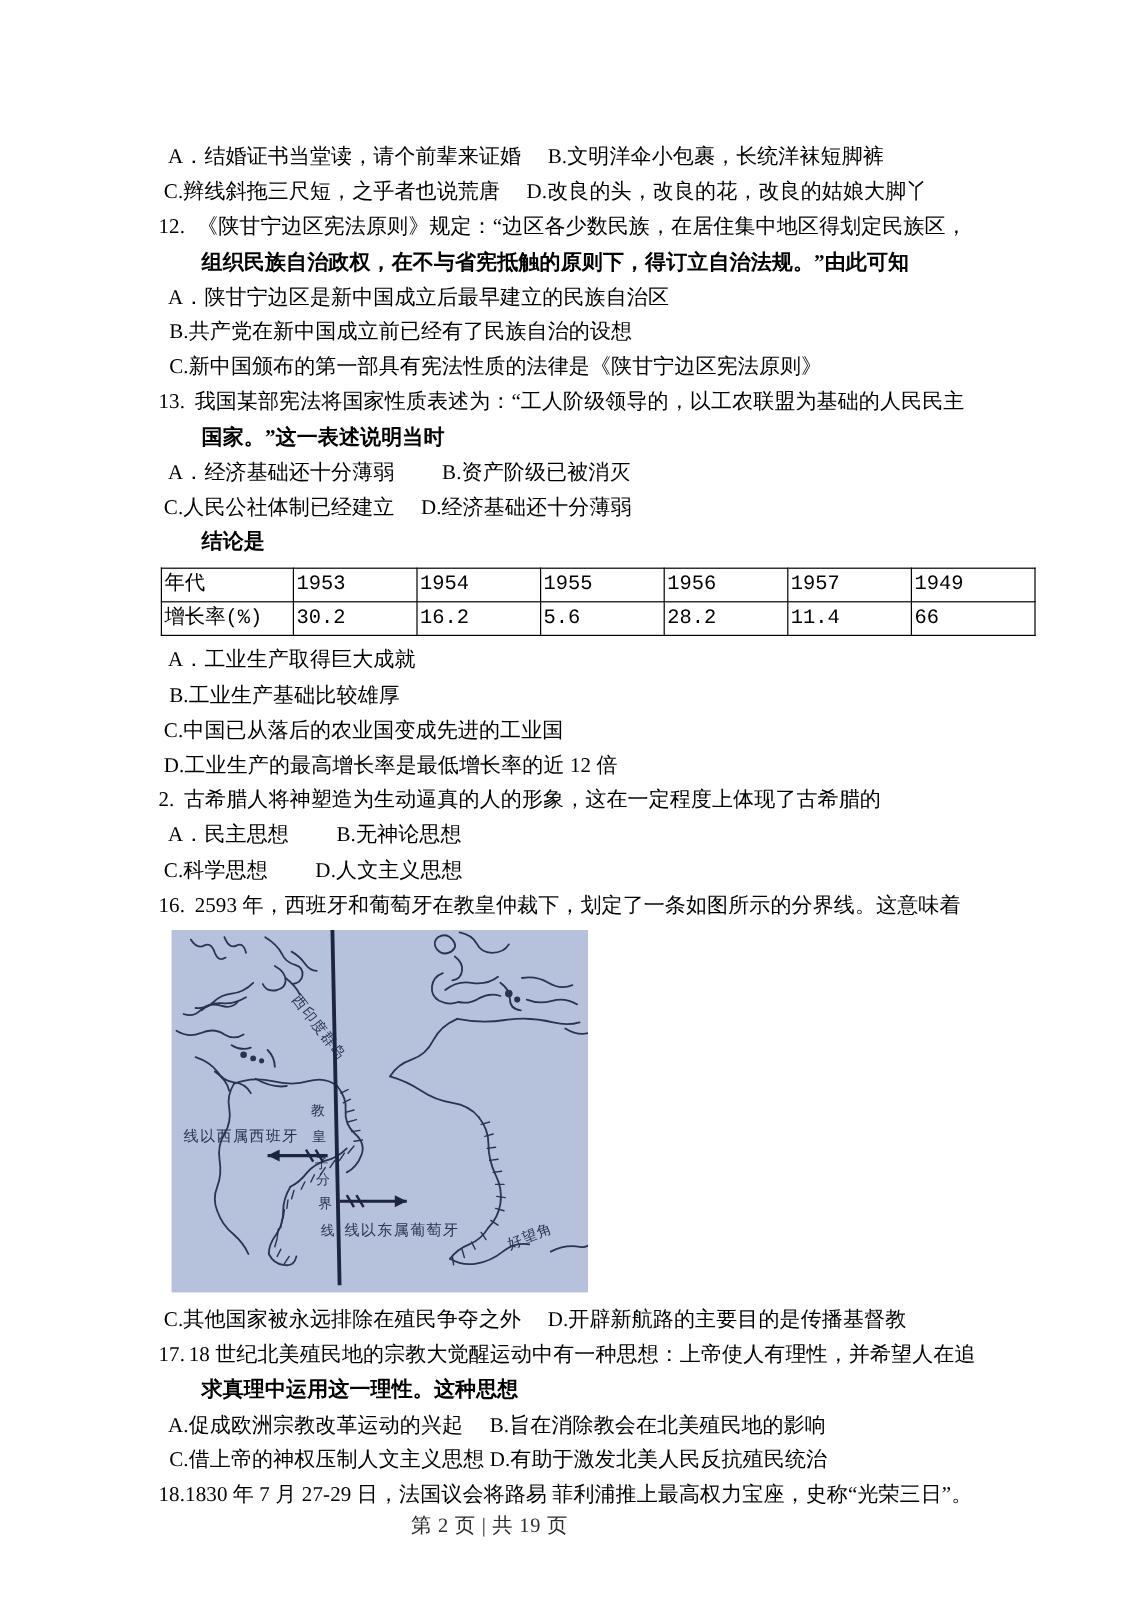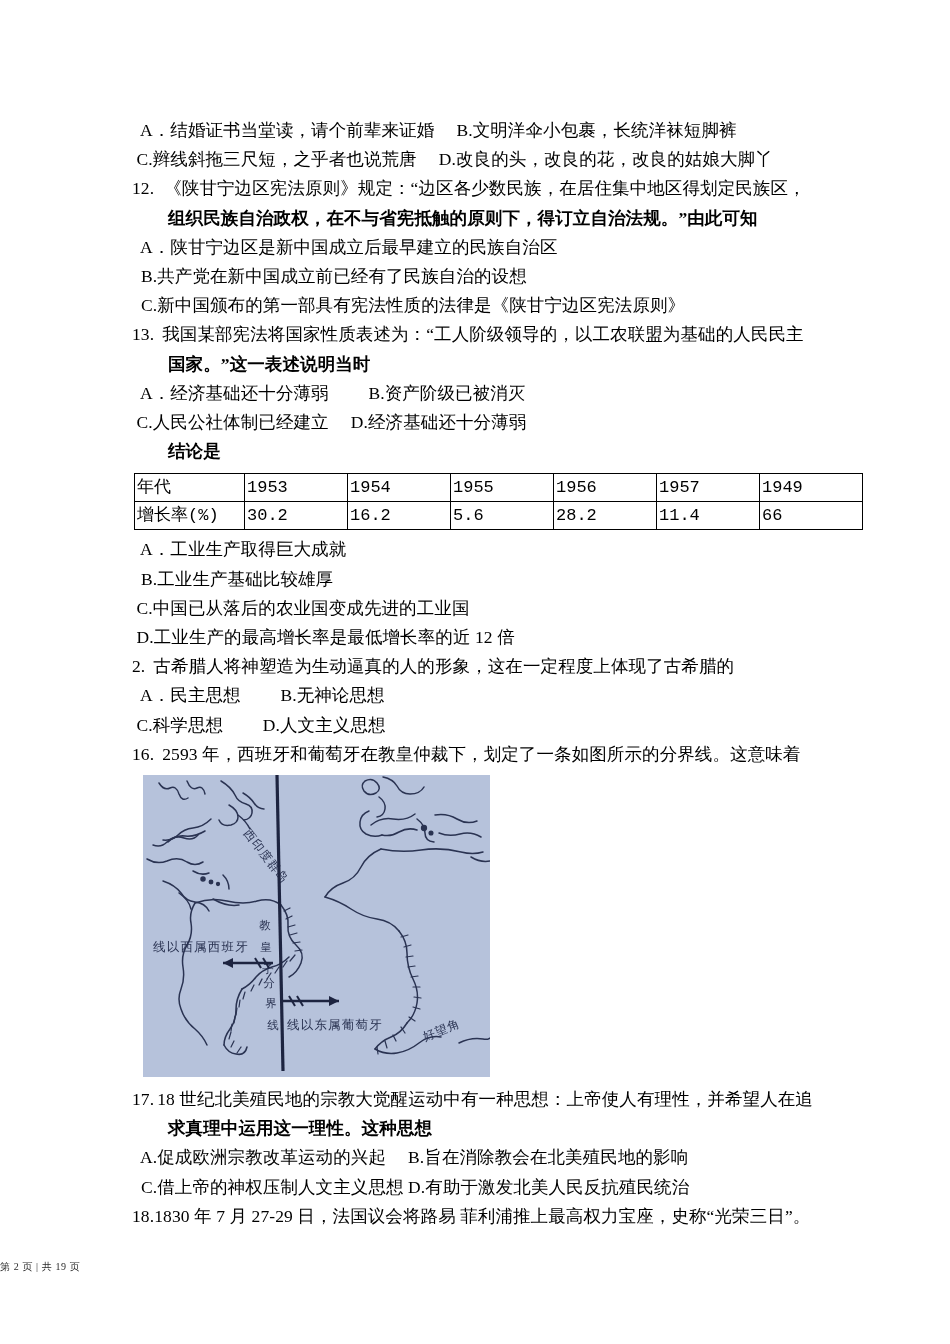--- a/index.html
+++ b/index.html
@@ -68,22 +68,22 @@
     overflow: hidden;
   }
   .map-figure svg { display: block; }
 
   
   .footer {
     position: absolute;
     left: 0;
     top: 1248px;
     width: 816px;
-    text-align: left;
-    font-size: 10px;
+    text-align: center;
+    font-size: 17px;
     color: #2b2b2b;
     letter-spacing: 0.6px;
   }
 </style>
 </head>
 <body>
 
 <div class="page">
 
   <div class="content">
@@ -278,20 +278,21 @@
           <line x1="146" y1="221" x2="152" y2="231" stroke-width="2"></line>
           <line x1="154" y1="221" x2="160" y2="231" stroke-width="2"></line>
         </g>
 
         <text x="10" y="176" font-family="'Liberation Serif','DejaVu Serif',serif" font-size="12.5" fill="#2a3352" letter-spacing="1.2">线以西属西班牙</text>
 
         <text x="144" y="254" font-family="'Liberation Serif','DejaVu Serif',serif" font-size="12.5" fill="#2a3352" letter-spacing="1.2">线以东属葡萄牙</text>
       </svg>
     </div>
 
+    <div class="line"> C.其他国家被永远排除在殖民争夺之外　 D.开辟新航路的主要目的是传播基督教</div>
 
     <div class="line"><span>17.</span><span style="display:inline-block;width:3px"></span><span>18 世纪北美殖民地的宗教大觉醒运动中有一种思想：上帝使人有理性，并希望人在追</span></div>
     <div class="line ind-sub">求真理中运用这一理性。这种思想</div>
     <div class="line">  A.促成欧洲宗教改革运动的兴起　 B.旨在消除教会在北美殖民地的影响</div>
     <div class="line">  C.借上帝的神权压制人文主义思想 D.有助于激发北美人民反抗殖民统治</div>
 
     <div class="line"><span>18.</span><span>1830 年 7 月 27-29 日，法国议会将路易 菲利浦推上最高权力宝座，史称“光荣三日”。</span></div>
 
   </div>
 

